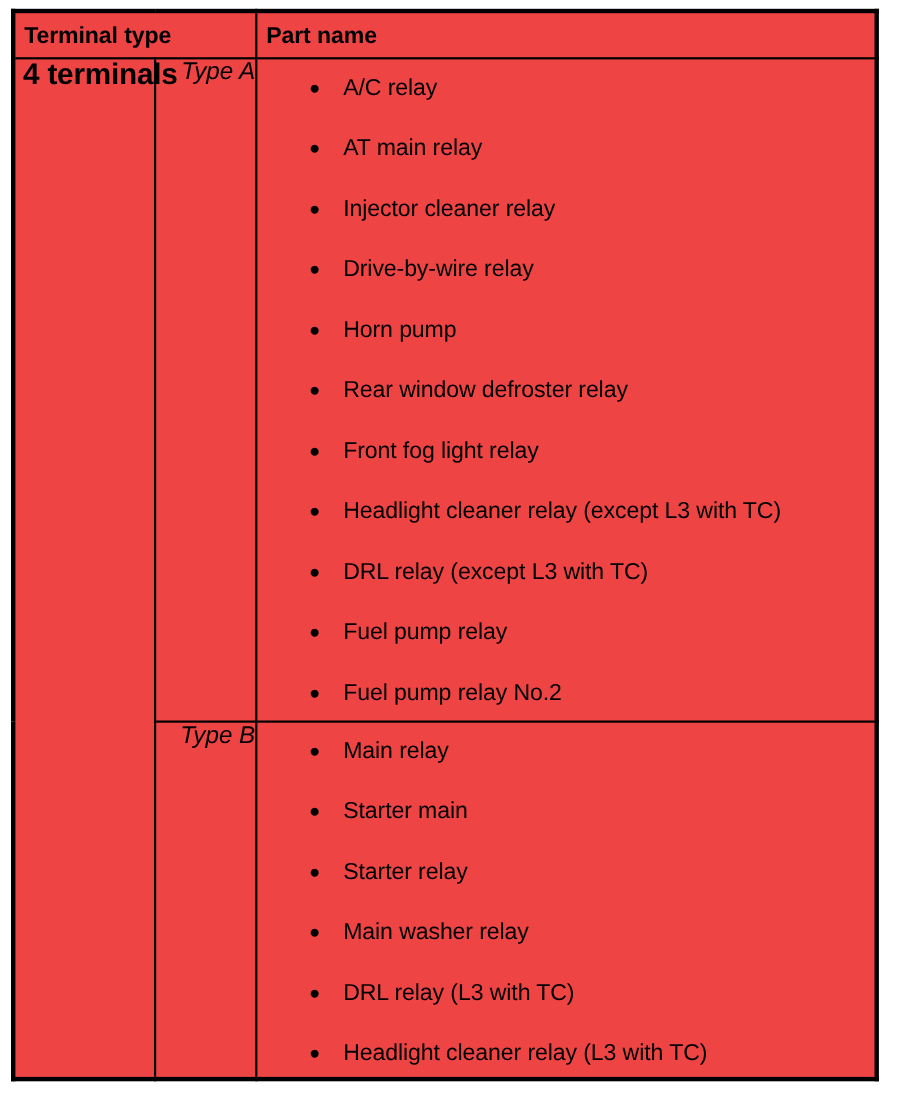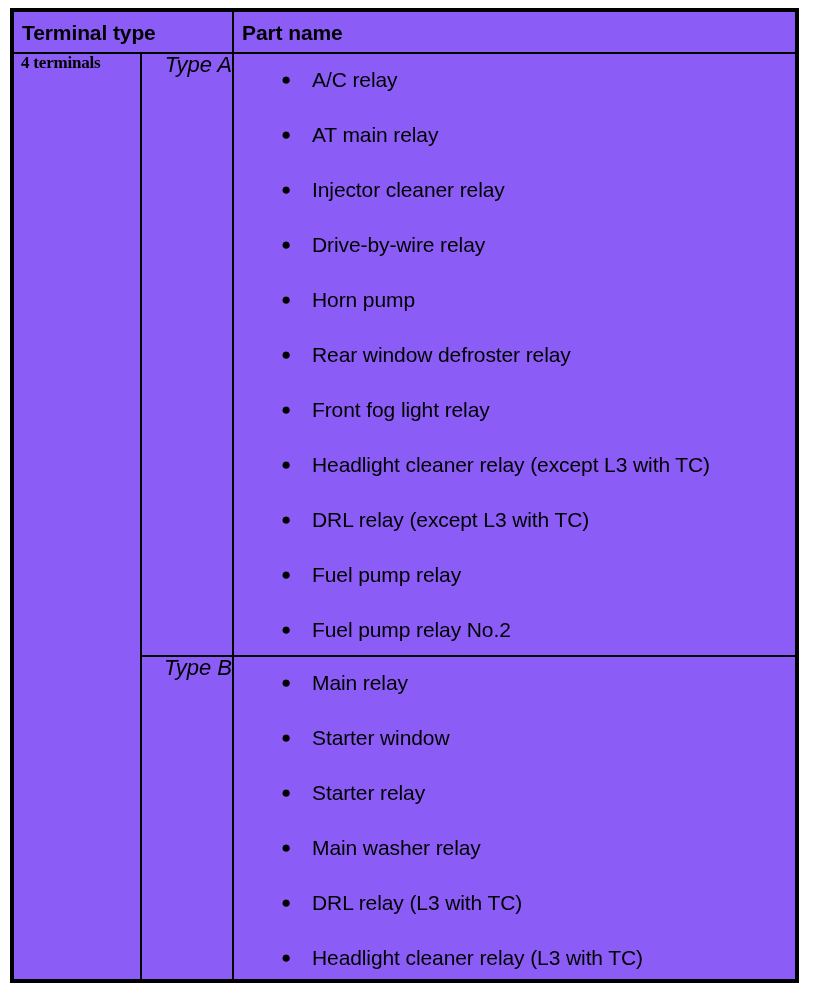--- a/index.html
+++ b/index.html
@@ -33,21 +33,21 @@
     table-layout: fixed;
     border: 4px solid #000000;
     box-sizing: border-box;
   }
 
   .relay-table td,
   .relay-table th {
     border: 2px solid #000000;
     padding: 0;
     vertical-align: top;
-    background: #8b5cf6;
+    background: #ef4444;
   }
 
   
   col.c-terminal { width: 129px; }
   col.c-type     { width: 92px; }
   col.c-part     { width: 564px; }
 
   
   .hdr-row th {
     height: 40px;
@@ -64,27 +64,26 @@
     white-space: nowrap;
   }
 
   
   .terminal-cell {
     vertical-align: middle;
     text-align: left;
   }
 
   .terminal-text {
-    font-size: 17px;
+    font-size: 27px;
     font-weight: bold;
     line-height: 1;
     letter-spacing: -0.2px;
     padding-left: 7px;
     white-space: nowrap;
-    font-family: Liberation Serif, serif;
   }
 
   
   .type-cell {
     vertical-align: middle;
     text-align: right;
     font-style: italic;
   }
 
   .type-text {
@@ -228,21 +227,21 @@
         </td>
 
         <td class="part-cell">
           <ul class="part-list list-b">
             <li class="part-item">
               <span class="bullet">●</span>
               <span class="label">Main relay</span>
             </li>
             <li class="part-item">
               <span class="bullet">●</span>
-              <span class="label">Starter window</span>
+              <span class="label">Starter main</span>
             </li>
             <li class="part-item">
               <span class="bullet">●</span>
               <span class="label">Starter relay</span>
             </li>
             <li class="part-item">
               <span class="bullet">●</span>
               <span class="label">Main washer relay</span>
             </li>
             <li class="part-item">

